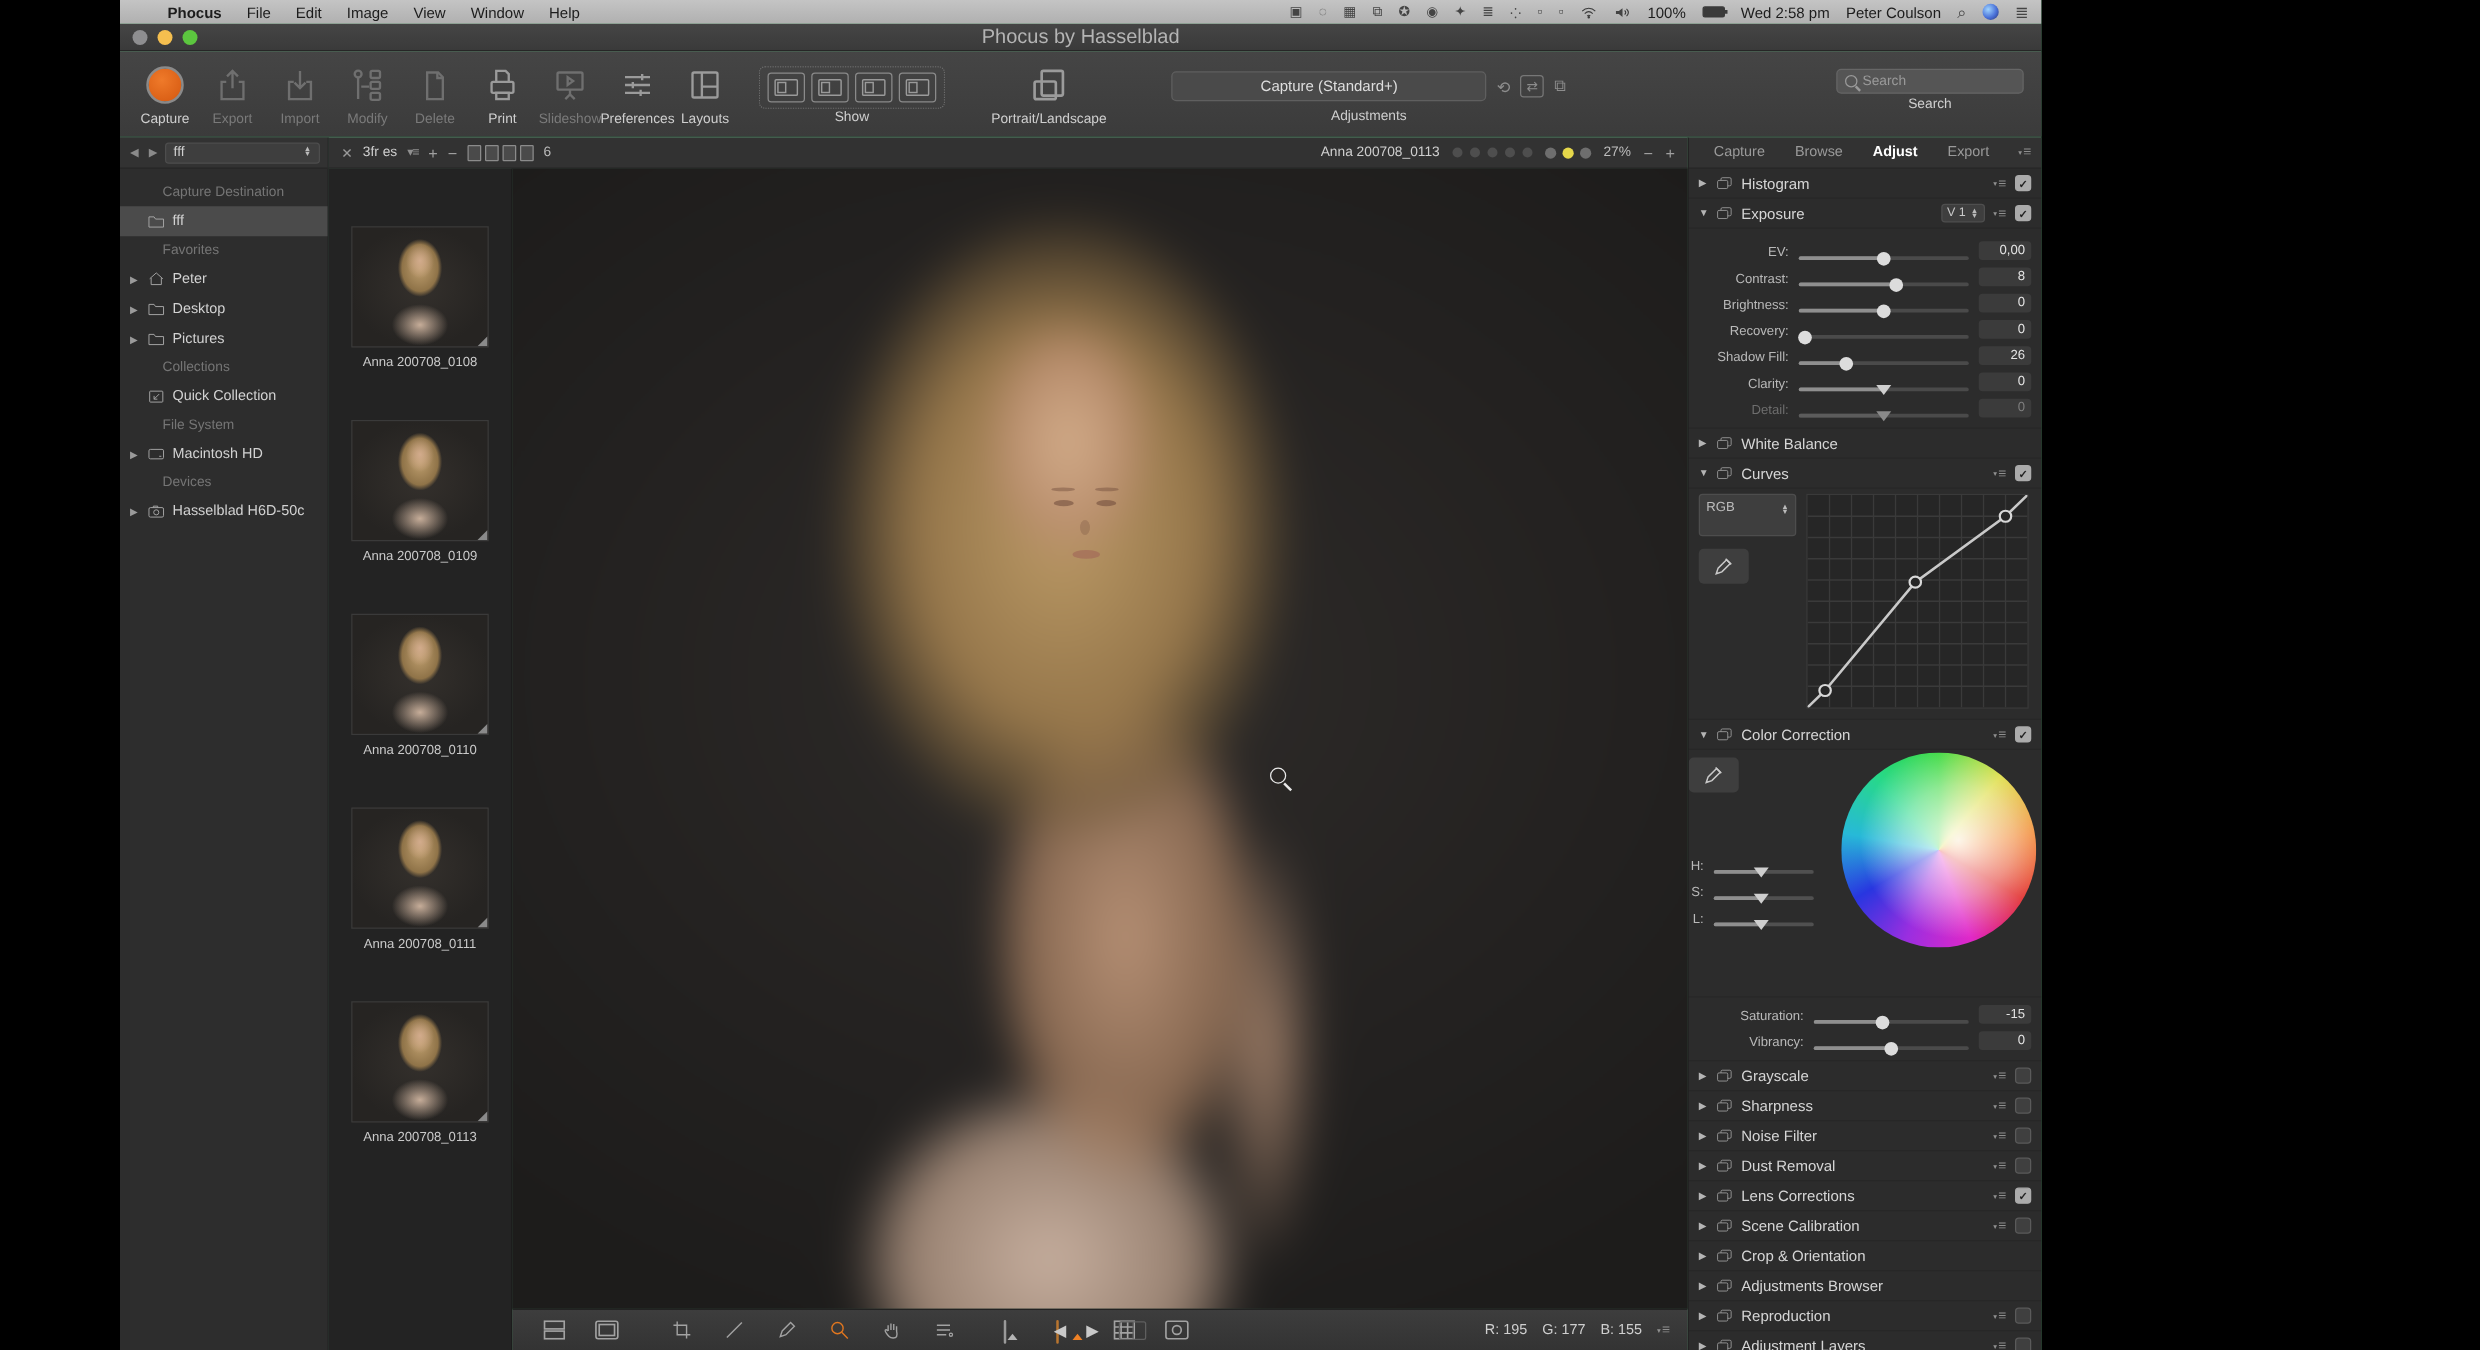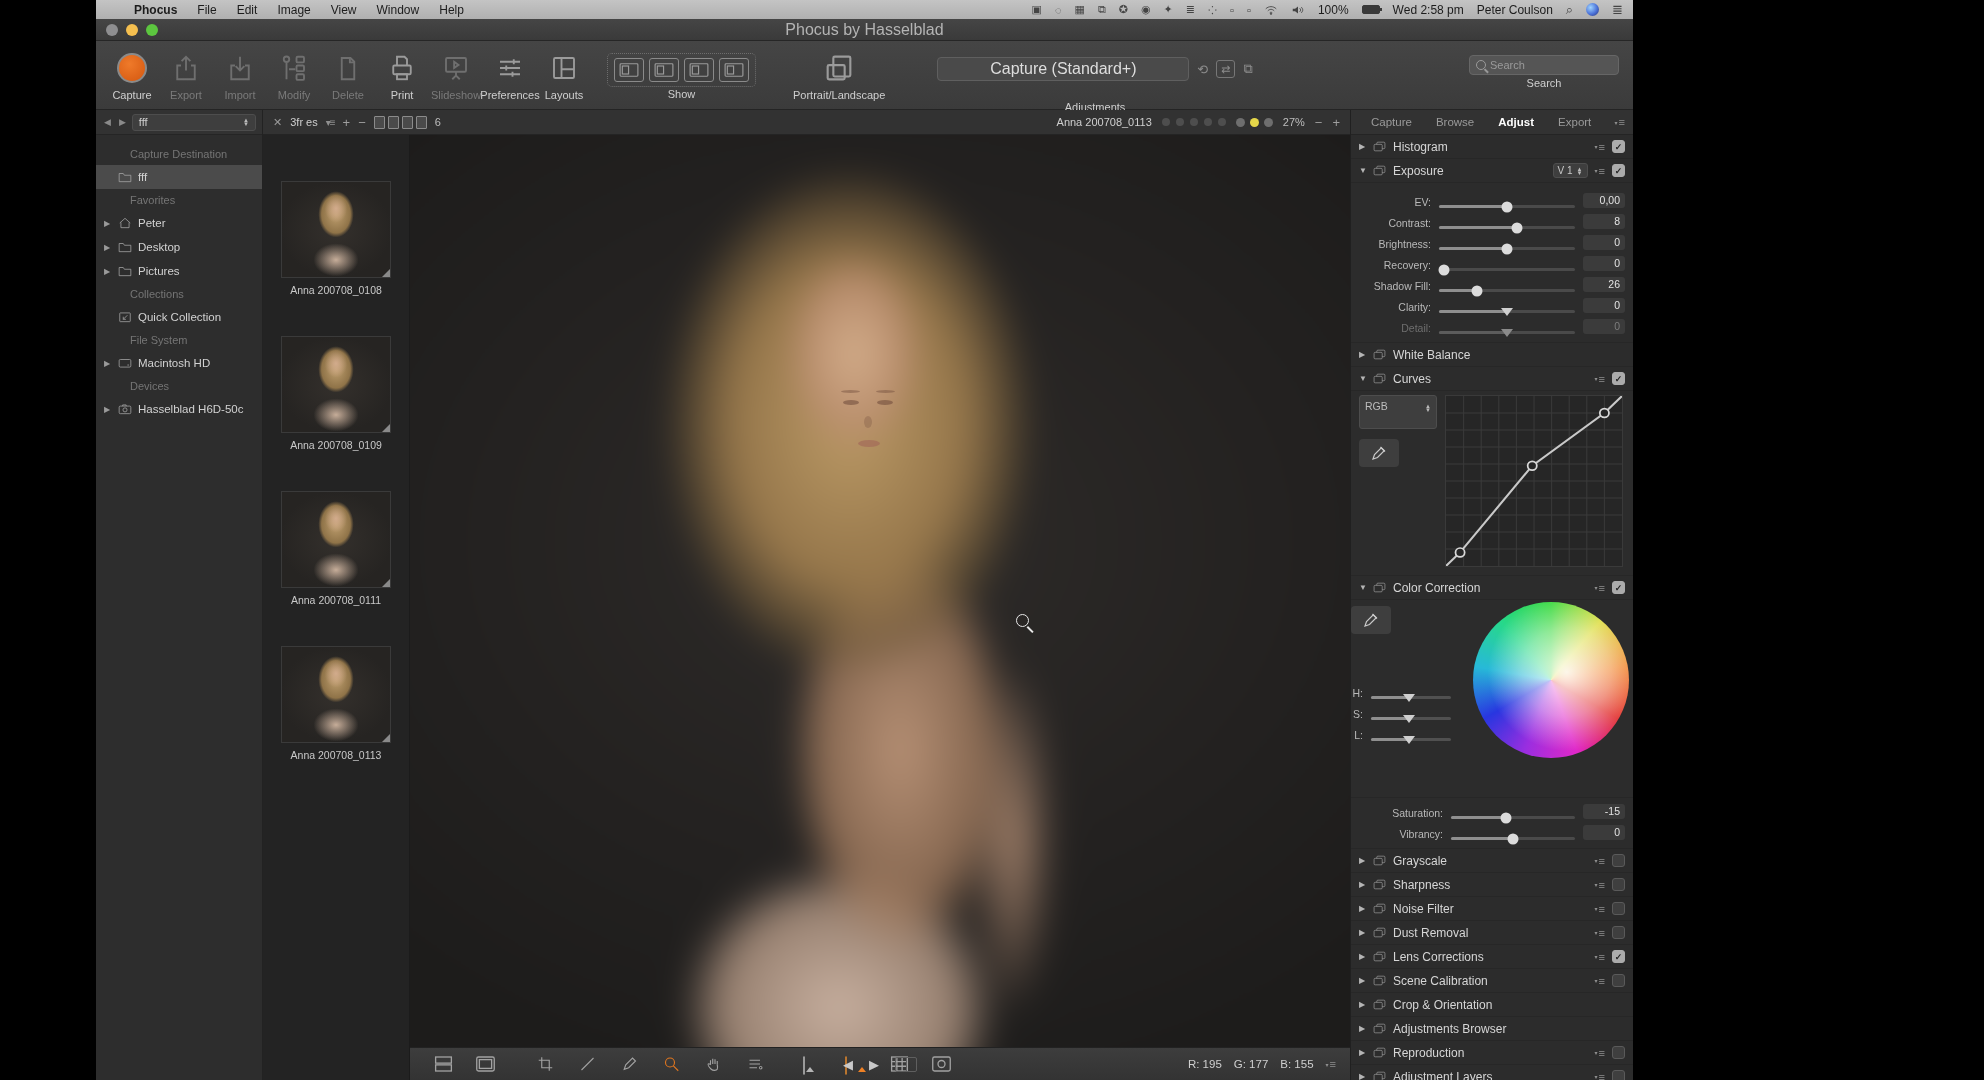--- a/index.html
+++ b/index.html
@@ -39,21 +39,21 @@
   .tb-lab { font-size:11px; color:#cfcfcf; margin-top:2px; white-space:nowrap; }
   .tb-btn.dim .tb-lab { color:#7a7a7a; } .tb-btn.dim svg { stroke:#6f6f6f; }
   .cap-circle { width:30px; height:30px; border-radius:50%; background:radial-gradient(circle at 40% 35%, #ef7a2a, #d4570f); border:2px solid #8a8a8a; }
   .tb-group { display:flex; flex-direction:column; align-items:center; margin:0 12px; }
   .show-segs { display:flex; gap:5px; padding:4px 6px; outline:1px dotted #6d6d6d; border-radius:4px; margin-top:5px; }
   .seg { width:30px; height:24px; border:1px solid #8a8a8a; border-radius:3px; display:flex; align-items:center; justify-content:center; }
   .seg svg { width:22px; height:16px; stroke:#9a9a9a; fill:none; stroke-width:1.3; }
   .adj-cluster { display:flex; flex-direction:column; align-items:center; margin-left:40px; }
   .adj-row { display:flex; align-items:center; gap:8px; margin-top:8px; }
   .preset-select { width:252px; height:24px; background:#4a4a4a; border:1px solid #5f5f5f; border-radius:4px;
-    color:#dedede; font-size:16px; display:flex; align-items:center; justify-content:center; }
+    color:#dedede; font-size:12px; display:flex; align-items:center; justify-content:center; }
   .mini-btn { color:#8d8d8d; font-size:13px; }
   .mini-btn.boxed { border:1px solid #777; border-radius:3px; padding:0 4px; font-size:11px; height:18px; display:flex; align-items:center; }
   .search-wrap { margin-left:auto; display:flex; flex-direction:column; align-items:center; }
   .search-field { width:150px; height:20px; background:#555; border:1px solid #666; border-radius:4px; margin-top:6px;
     display:flex; align-items:center; padding:0 6px; gap:4px; }
   .search-field input { background:transparent; border:none; outline:none; color:#ddd; font-size:11px; width:120px; font-family:inherit; }
   .search-field input::placeholder { color:#9a9a9a; }
   .mag { width:10px; height:10px; border:1.4px solid #9a9a9a; border-radius:50%; position:relative; flex:0 0 auto; }
   .mag:after { content:""; position:absolute; width:5px; height:1.5px; background:#9a9a9a; transform:rotate(45deg); left:7px; top:9px; }
 
@@ -485,21 +485,21 @@
         </span>
       <span class="tb-lab">Portrait/Landscape</span>
     </span>
     <span class="adj-cluster">
       <span class="adj-row">
         <span class="preset-select">Capture (Standard+)</span>
         <span class="mini-btn">⟲</span>
         <span class="mini-btn boxed">⇄</span>
         <span class="mini-btn">⧉</span>
       </span>
-      <span class="tb-lab" style="margin-top:20px">Adjustments</span>
+      <span class="tb-lab" style="margin-top:6px">Adjustments</span>
     </span>
     <span class="search-wrap">
       <span class="search-field">
         <span class="mag"></span>
         <input placeholder="Search" style="">
       </span>
       <span class="tb-lab">Search</span>
     </span>
   </div>
 
@@ -630,20 +630,27 @@
                 <div class="corner"></div>
               </div>
               <div class="thumb-label">Anna 200708_0108</div>
             </div>
             <div class="thumb">
               <div class="thumb-img">
                 <div class="fig"></div>
                 <div class="corner"></div>
               </div>
               <div class="thumb-label">Anna 200708_0109</div>
+            </div>
+            <div class="thumb">
+              <div class="thumb-img">
+                <div class="fig"></div>
+                <div class="corner"></div>
+              </div>
+              <div class="thumb-label">Anna 200708_0110</div>
             </div>
             <div class="thumb">
               <div class="thumb-img">
                 <div class="fig"></div>
                 <div class="corner"></div>
               </div>
               <div class="thumb-label">Anna 200708_0111</div>
             </div>
             <div class="thumb">
               <div class="thumb-img">

